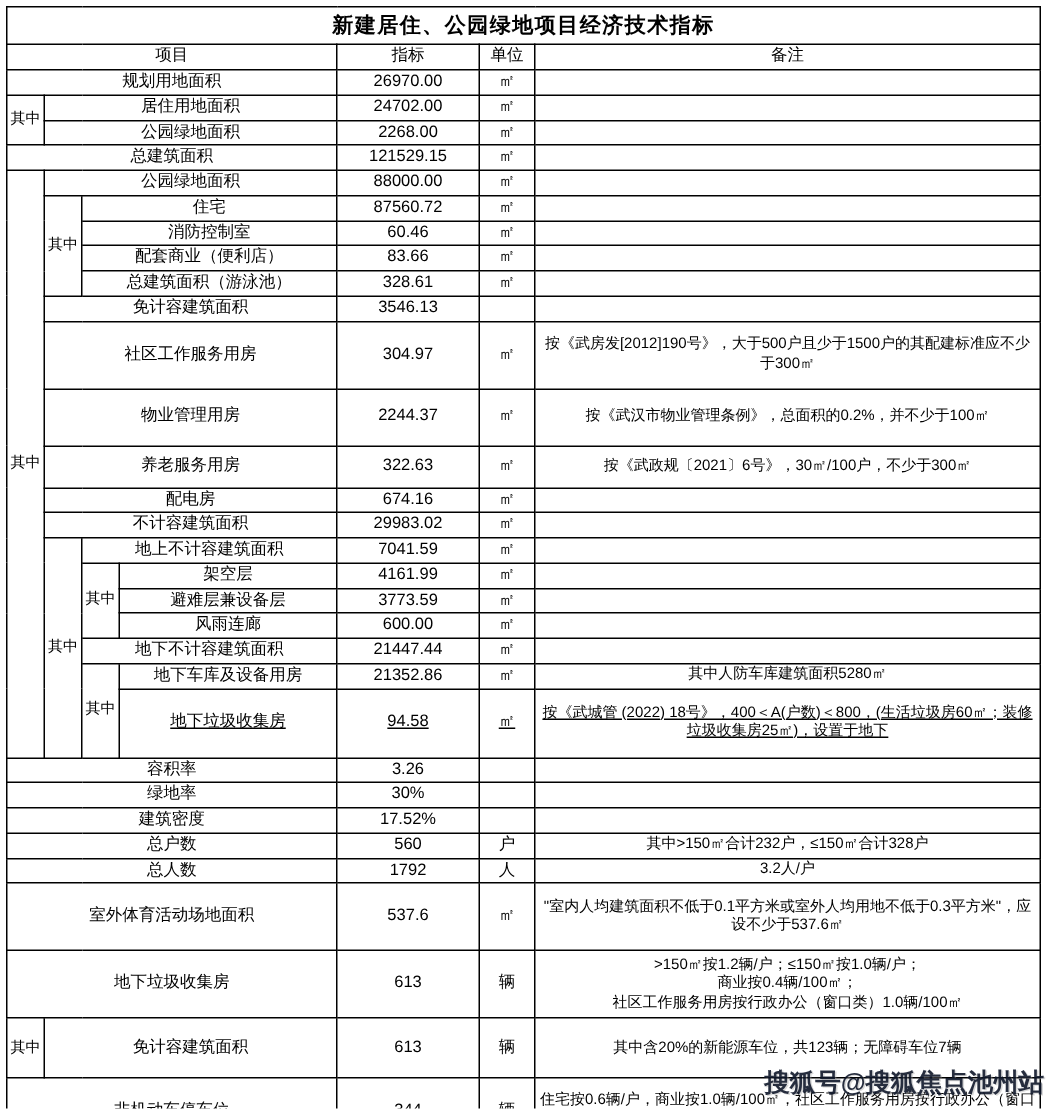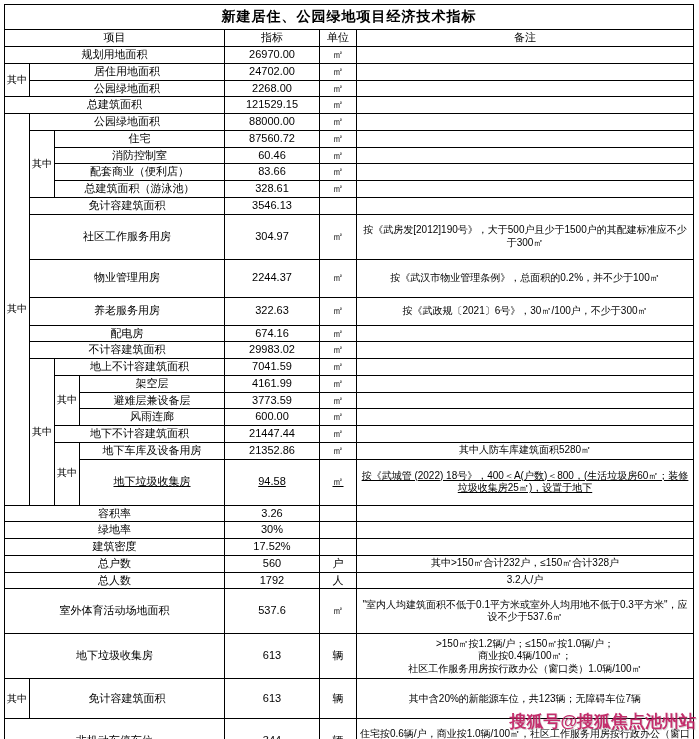--- a/index.html
+++ b/index.html
@@ -20,21 +20,21 @@
   td.note { font-size:10px; white-space:pre-line;margin-top:46px; }
   tr.r { height:15px; }
   tr.h28 { height:28px; }
   tr.h38 { height:38px; }
   tr.h40 { height:40px; }
   tr.h44 { height:44px; }
   tr.h45 { height:45px; }
   tr.h46 { height:46px;text-decoration:underline; }
   .watermark {
     position:absolute; right:3px; bottom:6px;
-    font-size:17px; font-weight:bold; color:#be185d; opacity:.9;
+    font-size:17px; font-weight:bold; color:#0f172a; opacity:.9;
     text-shadow:1px 1px 0 rgba(160,160,160,.45);
     white-space:nowrap; pointer-events:none;
   }
 </style>
 </head>
 <body>
 
 <table class="indicators">
   <colgroup>
     <col style="width:25px">

